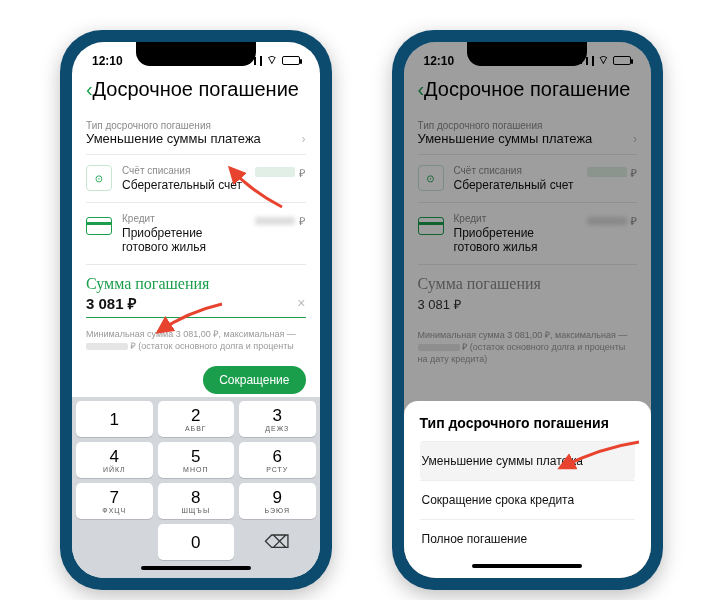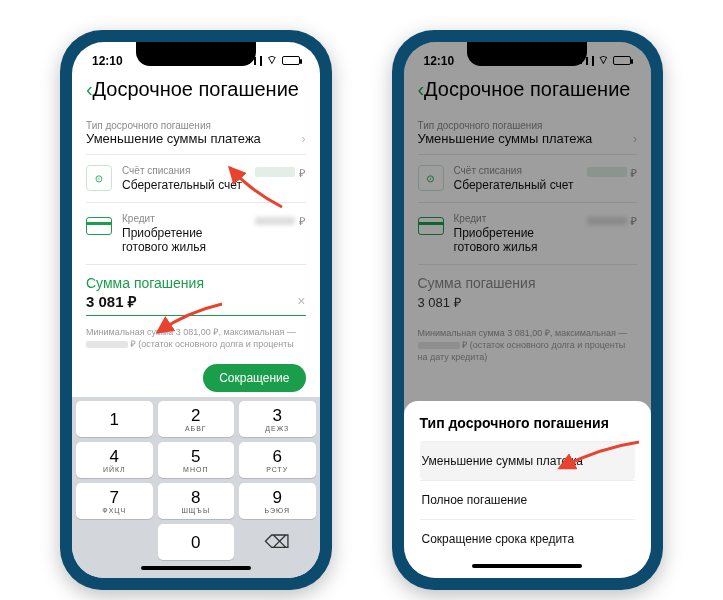--- a/index.html
+++ b/index.html
@@ -77,21 +77,21 @@
   .ic-card { width:26px;height:18px;border:1px solid #1a9e4b;border-radius:3px;position:relative;margin-top:4px;}
   .ic-card::before{content:"";position:absolute;left:0;right:0;top:4px;height:3px;background:#1a9e4b;}
   .cardtxt { flex:1; }
   .cardtxt .label{margin-bottom:2px;}
   .cardtxt .main{font-size:12px;color:#111;}
   .money { display:flex; align-items:baseline; gap:4px;}
   .money .blk { width:40px;height:10px;background:#e2efe6;border-radius:2px;}
   .rub { color:#888; font-size:11px;}
   .blur { filter: blur(2px); width:40px;height:8px;background:#ddd;display:inline-block;border-radius:2px;}
   .amount-sec { padding:10px 0 4px; }
-  .amount-sec .label { color:#1a9e4b; font-size:14px;}
+  .amount-sec .label { color:#1a9e4b; font-size:16px;font-family:Liberation Serif, serif;}
   .amount-row { display:flex; justify-content:space-between; align-items:center; border-bottom:1px solid #1a9e4b; padding-bottom:4px;}
   .amount-val { font-size:15px; font-weight:600; color:#111;}
   .clear-x { color:#bbb; font-size:14px;}
   .hint { font-size:9px; color:#999; line-height:1.35; padding:6px 0 10px;}
   .hint .blur2 { width:42px;height:7px;background:#e5e5e5;display:inline-block;border-radius:2px;vertical-align:middle;}
   .cta { display:flex; justify-content:flex-end; padding:4px 0 6px;}
   .cta button { background:#1a9e4b;color:#fff;border:none;border-radius:16px;padding:7px 16px;font-size:12px;font-weight:500;}
   
   .kbd { position:absolute; bottom:0; left:0; right:0; background:#d3d6db; padding:4px 4px 8px;}
   .kbd-grid { display:grid; grid-template-columns:repeat(3,1fr); gap:5px;}
@@ -311,22 +311,22 @@
         <span class="blur2"></span> <span>₽ (остаток основного долга и проценты</span><br>
         <span>на дату кредита)</span>
       </div>
     </div>
 
     <div class="overlay"></div>
 
     <div class="sheet">
       <h3>Тип досрочного погашения</h3>
       <div class="opt sel">Уменьшение суммы платежа</div>
+      <div class="opt">Сокращение срока кредита</div>
       <div class="opt">Полное погашение</div>
-      <div class="opt">Сокращение срока кредита</div>
       <div class="home"></div>
     </div>
 
     <div class="arrow" style="bottom:96px;left:150px;z-index:30;">
       <svg width="90" height="40">
           <defs>
             <marker id="ah3" markerWidth="6" markerHeight="6" refX="5" refY="3" orient="auto">
               <path d="M0,0 L6,3 L0,6 Z" fill="#e8432e"></path>
             </marker>
           </defs>

